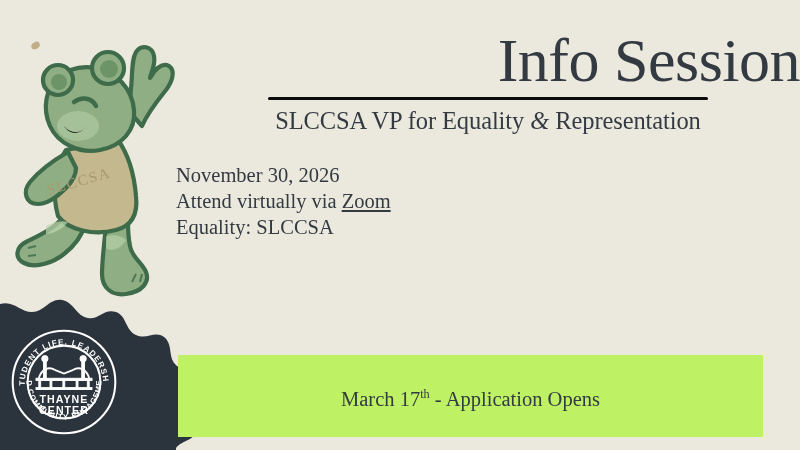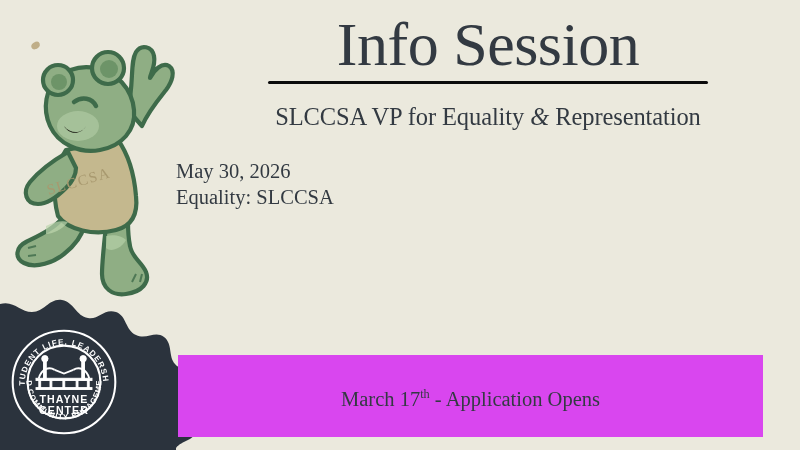--- a/index.html
+++ b/index.html
@@ -43,36 +43,36 @@
     border-radius:60% 40% 55% 45%;
     transform:rotate(-18deg);
   }
 
   
   .content {
     position:absolute;
     left:176px; top:0;
     width:624px; height:450px;
   }
-  .title-wrap { padding-top:14px; text-align:center; }
+  .title-wrap { padding-top:14px; text-align:right;margin-top:16px; }
   .title {
     font-size:62px;
     line-height:0.98;
     color:#333a42;
     letter-spacing:-0.5px;
     font-weight:400;
   }
   .title-rule {
     width:440px; height:3px;
     background:#0b0b0b;
     margin:6px auto 0 auto;
     border-radius:2px;
   }
   .subtitle {
-    margin-top:19px;
+    margin-top:7px;
     text-align:center;
     font-size:24.5px;
     color:#333a42;
     letter-spacing:-0.1px;
   }
   .amp { font-style:italic; font-family:"Liberation Serif", serif; }
 
   .body-block {
     margin-top:19px;
     font-size:20.5px;
@@ -86,21 +86,21 @@
     text-decoration:underline;
     text-underline-offset:2px;
     cursor:pointer;
   }
 
   
   .info-card {
     position:absolute;
     left:178px; top:355px;
     width:585px; height:82px;
-    background:#d946ef;
+    background:#bef264;
     display:flex;
     flex-direction:column;
     align-items:center;
     justify-content:center;
   }
   .info-line {
     font-size:20.5px;
     line-height:28px;
     color:#333a42;
     white-space:nowrap;
@@ -222,21 +222,24 @@
       <div class="title">Info Session</div>
       <div class="title-rule"></div>
     </div>
 
     <div class="subtitle">
       <span>SLCCSA VP for Equality </span><span class="amp">&amp;</span><span> Representation</span>
     </div>
 
 
     <div class="details">
-      <div>May 30, 2026</div>
+      <div>November 30, 2026</div>
+      <div>
+        <span>Attend virtually via </span><a class="link-zoom" href="#">Zoom</a>
+      </div>
       <div>Equality: SLCCSA</div>
     </div>
   </div>
 
   <div class="info-card">
     <div class="info-line">
       <span>March 17</span><sup>th</sup><span> - Application Opens</span>
     </div>
   </div>
 

